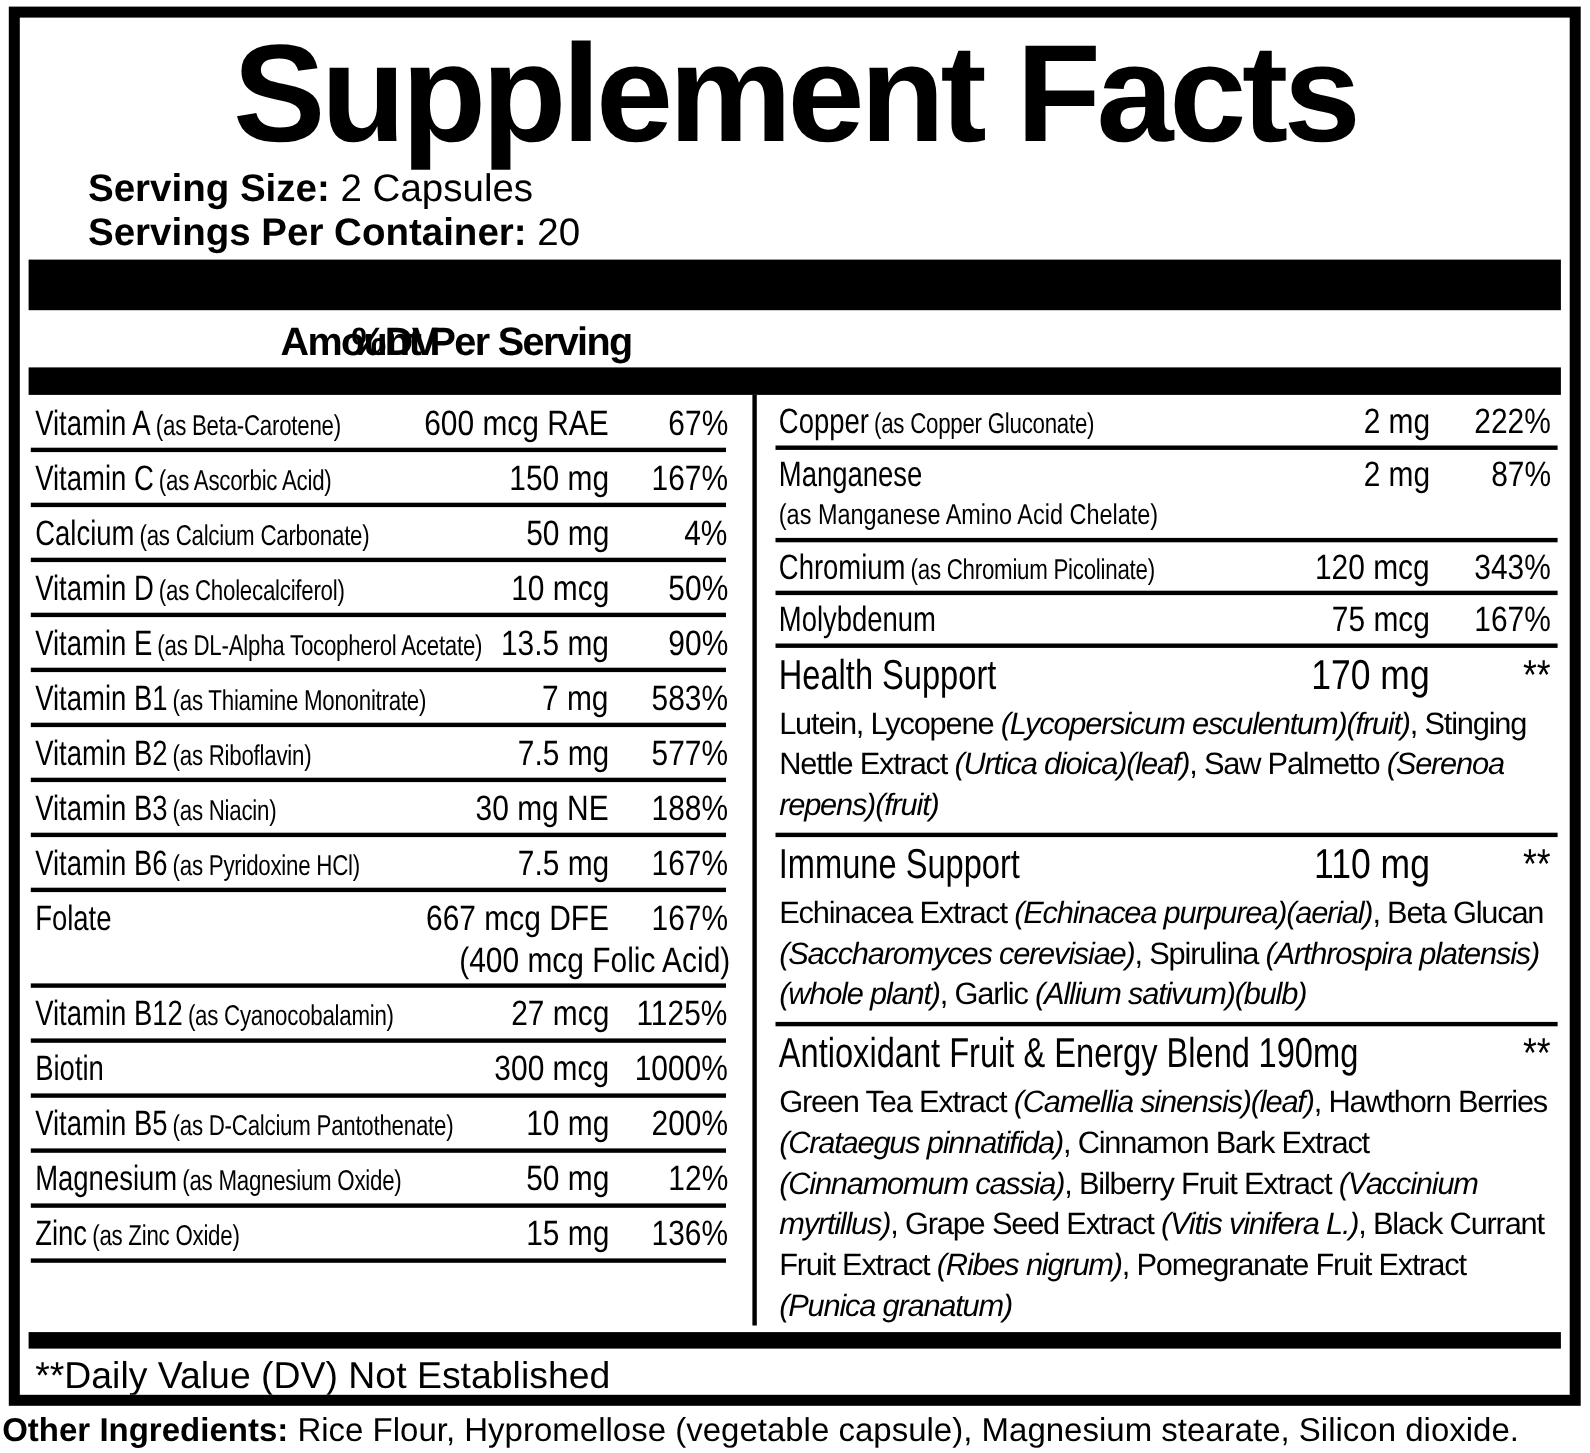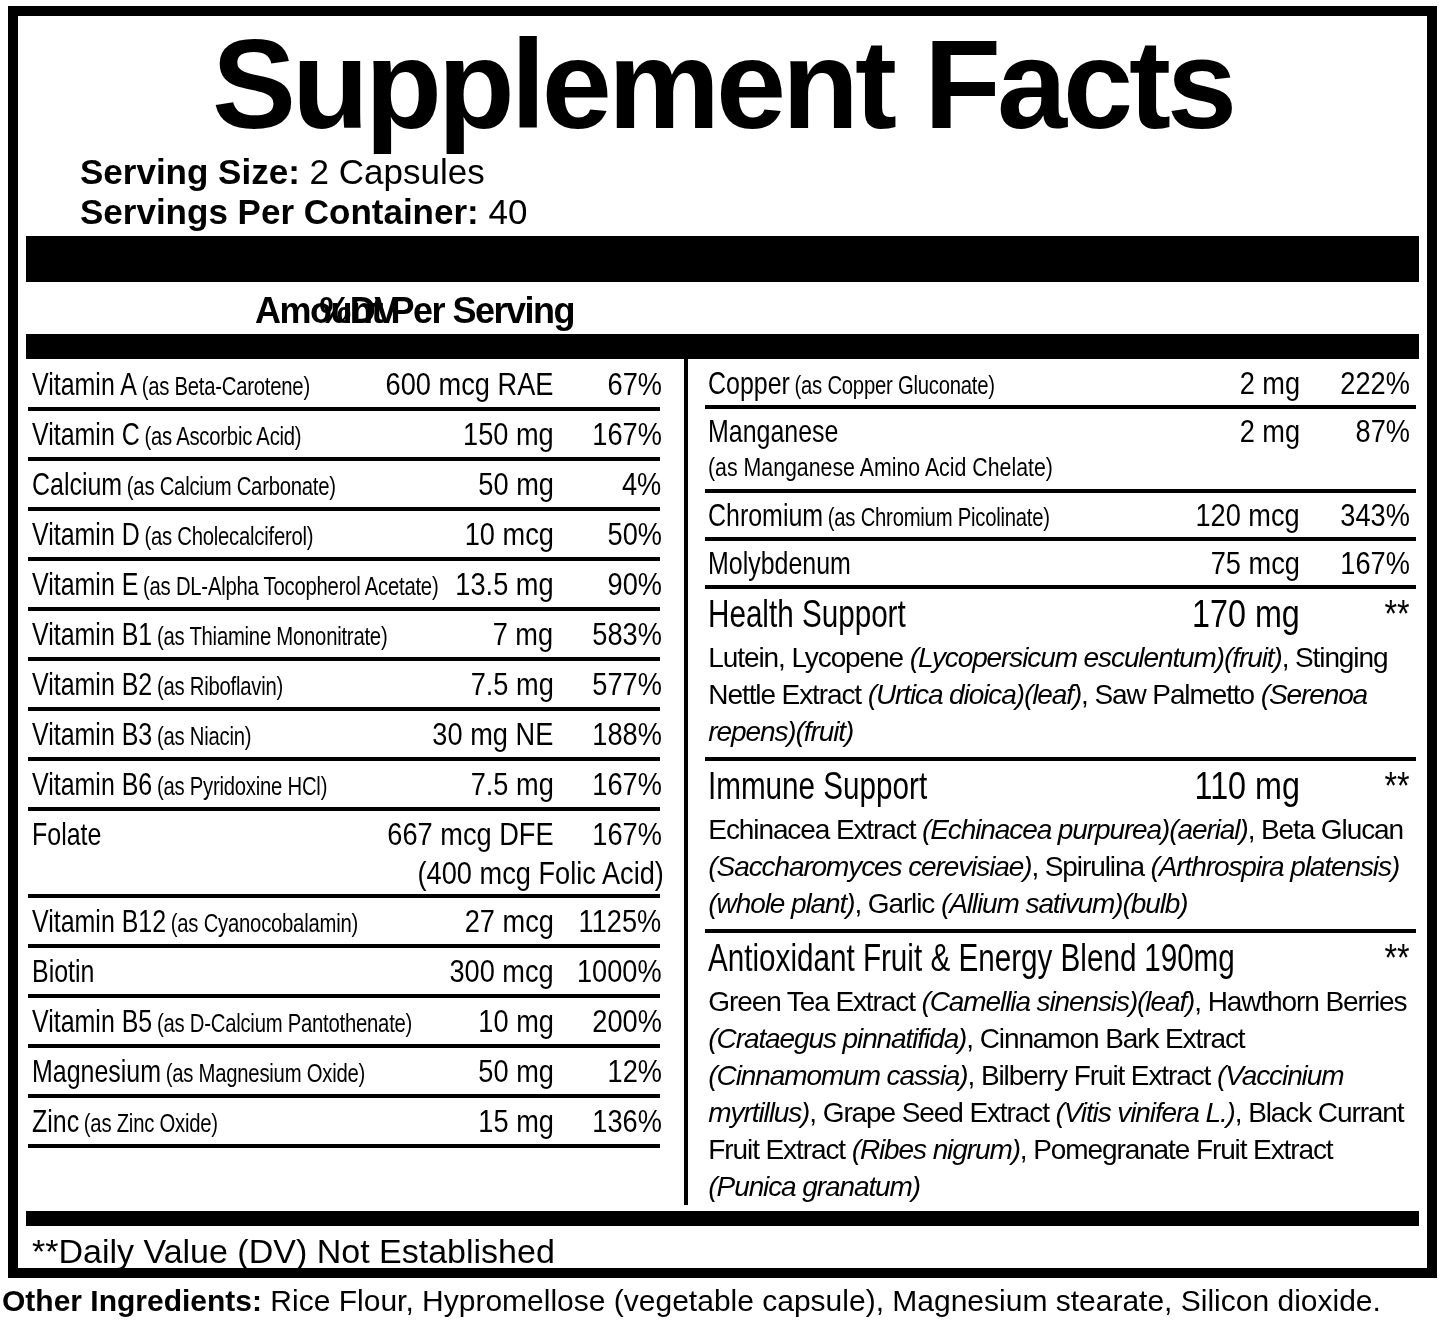--- a/index.html
+++ b/index.html
@@ -116,21 +116,21 @@
 
 <div class="label">
   <div class="title">Supplement Facts</div>
 
   <div class="serving-line">
     <span class="b">Serving Size:</span>
     <span>2 Capsules</span>
   </div>
   <div class="serving-line">
     <span class="b">Servings Per Container:</span>
-    <span>40</span>
+    <span>20</span>
   </div>
 
   <div class="bar bar-thick"></div>
 
   <div class="col-header">
     <span class="amt-h">Amount Per Serving</span>
     <span class="dv-h">%DV</span>
   </div>
 
   <div class="bar bar-mid"></div>

